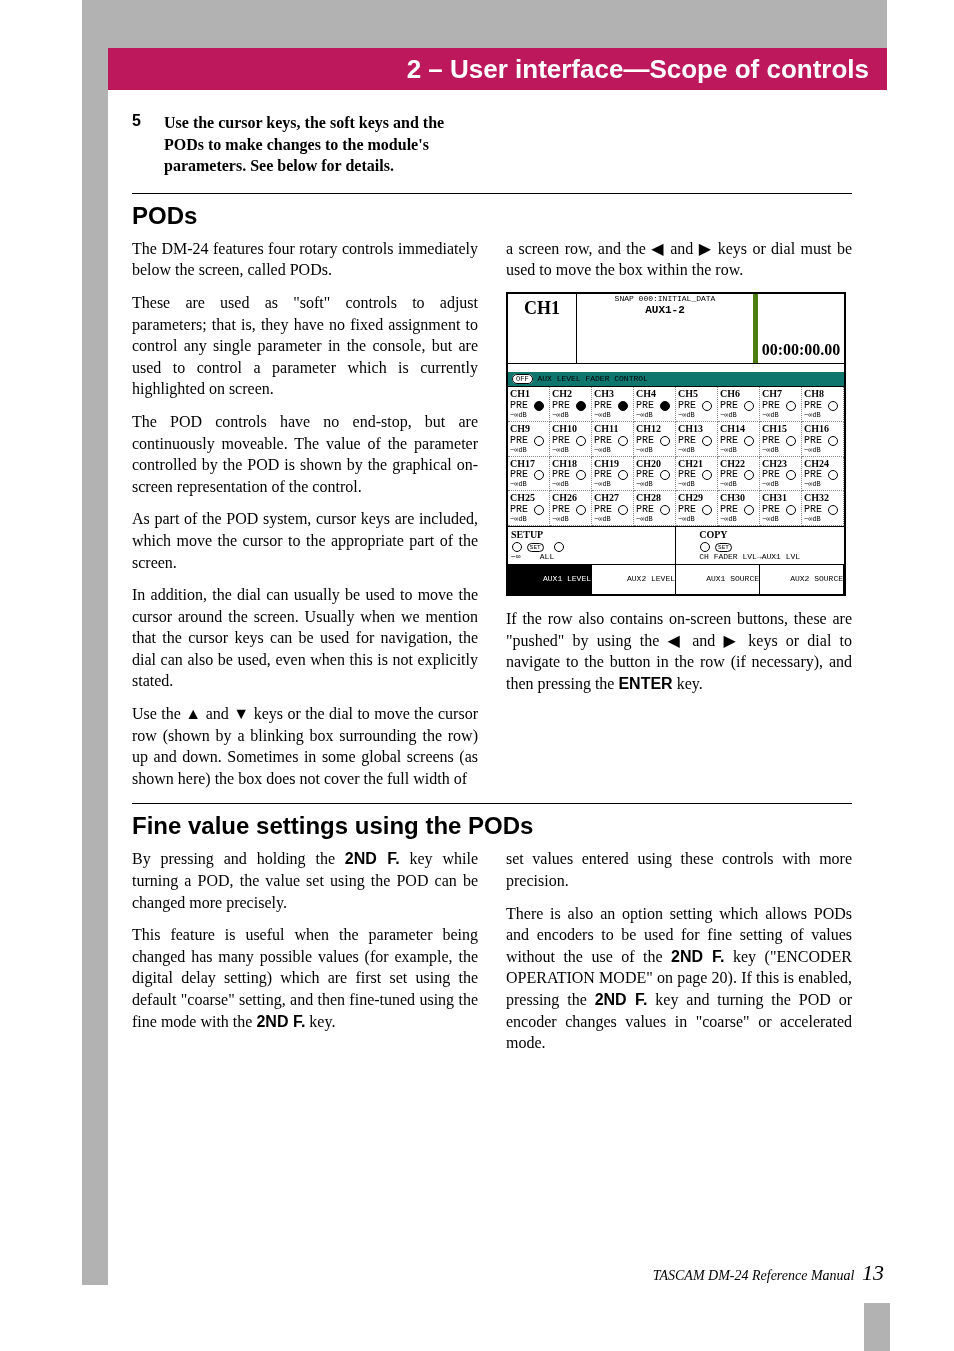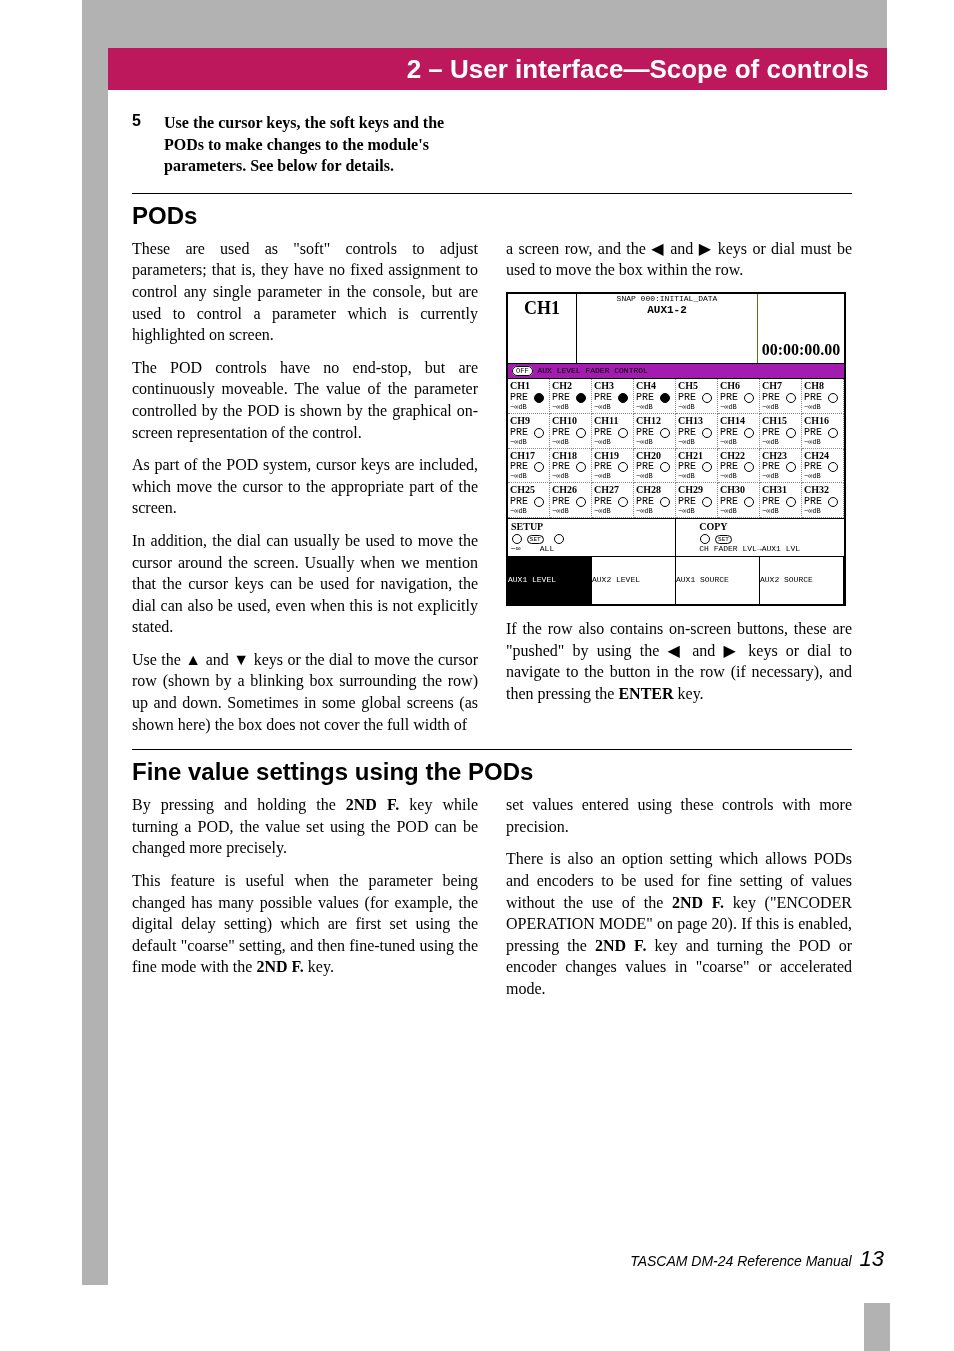--- a/index.html
+++ b/index.html
@@ -93,21 +93,21 @@
     text-align: justify;
   }
   .two-col p {
     margin: 0 0 11px 0;
     break-inside: avoid-column;
   }
   .tri {
     font-family: Arial, sans-serif;
   }
   .bold-sans {
-    font-family: Liberation Serif, serif;
+    font-family: Liberation Sans, sans-serif;
     font-weight: bold;
   }
   .screenshot {
     width: 340px;
     margin: 4px 0 12px 0;
     break-inside: avoid-column;
     font-family: "Courier New", monospace;
     font-size: 9px;
     border: 2px solid #000;
     background: #fff;
@@ -123,42 +123,43 @@
     font-weight: bold;
     font-size: 18px;
     padding: 2px 4px;
     border-right: 1px solid #000;
     text-align: center;
   }
   .ss-mid {
     flex: 1;
     text-align: center;
     font-size: 8px;
-    border-right: 1px solid #4d7c0f;
+    border-right: 5px solid #4d7c0f;
     line-height: 1.1;
     padding-top: 1px;
   }
   .ss-mid .aux12 {
     font-weight: bold;
     font-size: 11px;
   }
   .ss-time {
     width: 82px;
     font-family: "Times New Roman", serif;
     font-weight: bold;
     font-size: 16px;
     text-align: center;
     padding: 2px 2px;
     margin-top: 43px;
   }
   .ss-sub {
-    background: #a21caf;
+    background: #0f766e;
     font-size: 8px;
     padding: 2px 4px;
     border-bottom: 1px solid #000;
+    margin-top: 8px;
   }
   .ss-grid {
     display: flex;
     flex-wrap: wrap;
   }
   .ss-cell {
     width: 12.5%;
     box-sizing: border-box;
     border-right: 1px dotted #888;
     border-bottom: 1px dotted #888;
@@ -195,35 +196,35 @@
     border-right: 1px solid #000;
   }
   .ss-setup .lab { font-weight: bold; font-family: "Times New Roman", serif; font-size: 10px; }
   .ss-tabs {
     display: flex;
     font-size: 8px;
     border-top: 1px solid #000;
   }
   .ss-tabs > div {
     flex: 1;
-    text-align: left;
-    padding: 18px 0;
+    text-align: right;
+    padding: 9px 0;
     border-right: 1px solid #000;
     background: #000;
     color: #fff;
   }
   .ss-tabs > div.inactive {
     background: #fff;
     color: #000;
   }
   .footer {
     position: absolute;
-    bottom: 79px;
+    bottom: 65px;
     right: 70px;
-    font-family: Liberation Sans, sans-serif;
+    font-family: Liberation Serif, serif;
     font-style: italic;
     font-size: 14px;
   }
   .footer .pagenum {
     font-size: 22px;
     font-style: italic;
     font-weight: normal;
     margin-left: 4px;
   }
   .footer-bar {
@@ -248,20 +249,21 @@
     <div class="step-row">
       <div class="step-num">5</div>
       <div class="step-text">Use the cursor keys, the soft keys and the PODs to make changes to the module's parameters. See below for details.</div>
     </div>
 
     <hr class="rule">
 
     <div class="section-head">PODs</div>
 
     <div class="two-col">
+      <p>The DM-24 features four rotary controls immediately below the screen, called PODs.</p>
       <p>These are used as "soft" controls to adjust parameters; that is, they have no fixed assignment to control any single parameter in the console, but are used to control a parameter which is currently highlighted on screen.</p>
       <p>The POD controls have no end-stop, but are continuously moveable. The value of the parameter controlled by the POD is shown by the graphical on-screen representation of the control.</p>
       <p>As part of the POD system, cursor keys are included, which move the cursor to the appropriate part of the screen.</p>
       <p>In addition, the dial can usually be used to move the cursor around the screen. Usually when we mention that the cursor keys can be used for navigation, the dial can also be used, even when this is not explicitly stated.</p>
       <p>
         <span>Use the </span><span class="tri">▲</span><span> and </span><span class="tri">▼</span><span> keys or the dial to move the cursor row (shown by a blinking box surrounding the row) up and down. Sometimes in some global screens (as shown here) the box does not cover the full width of </span>
       </p>
       <p>
         <span>a screen row, and the </span><span class="tri">◀</span><span> and </span><span class="tri">▶</span><span> keys or dial must be used to move the box within the row.</span>
       </p>

